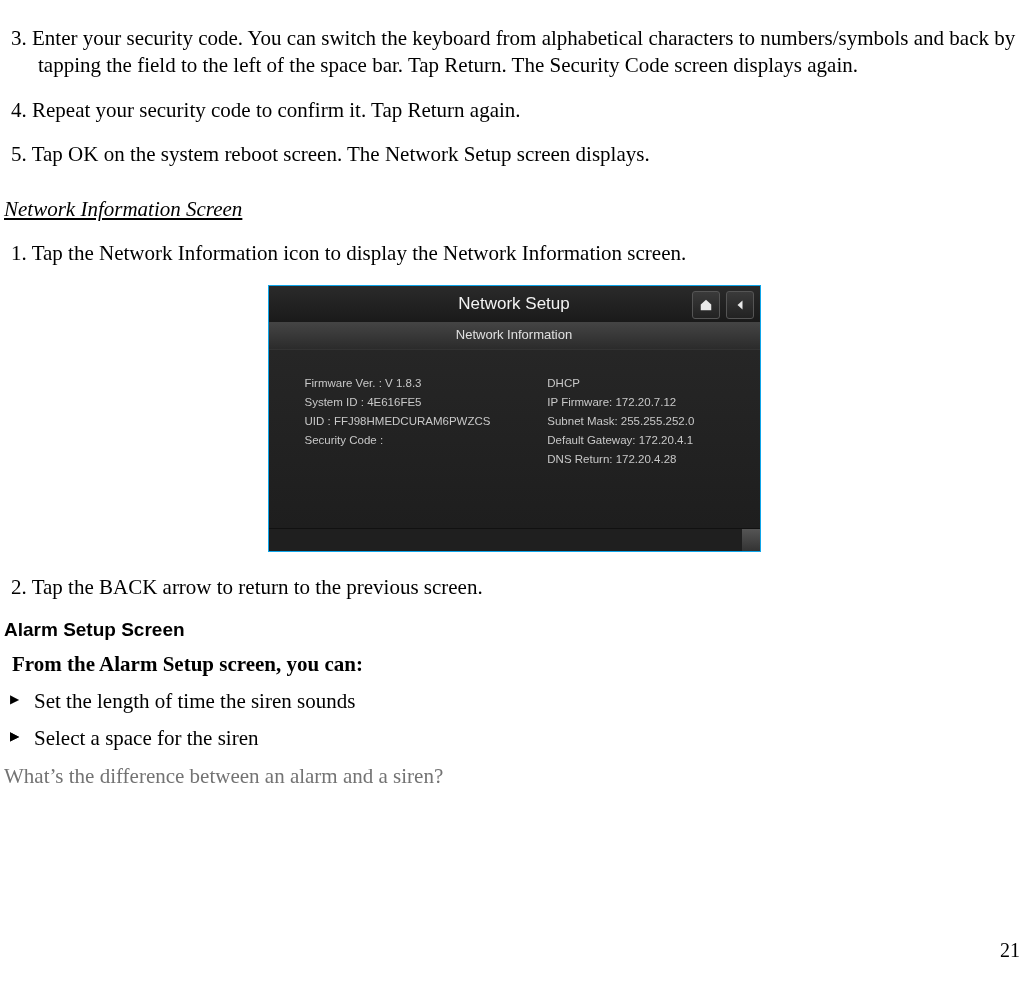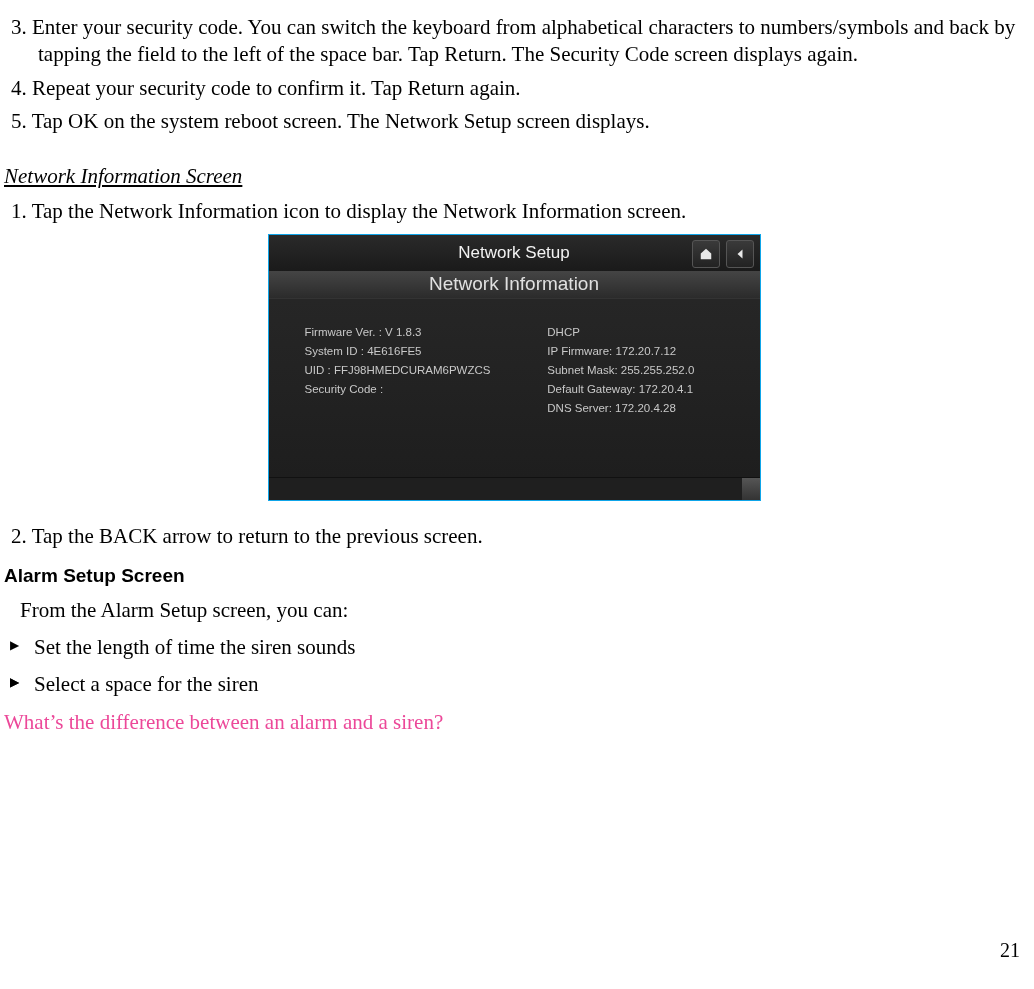--- a/index.html
+++ b/index.html
@@ -6,59 +6,60 @@
       font-family: "Times New Roman", Times, serif;
       font-size: 21px;
       line-height: 1.3;
       color: #000;
       max-width: 1034px;
       margin: 0;
       padding: 8px 10px 8px 4px;
       background: #fff;
     }
     .step {
-      margin: 6px 0;
+      margin: 17px 0;
       padding-left: 34px;
       text-indent: -27px;
     }
     .section-heading-italic {
       font-style: italic;
       font-family: "Times New Roman", Times, serif;
       font-weight: normal;
       font-size: 21px;
       text-decoration: underline;
       margin: 28px 0 8px 0;
     }
     .section-heading-bold {
       font-family: Arial, Helvetica, sans-serif;
       font-weight: bold;
       font-size: 19px;
       margin: 14px 0 8px 0;
     }
     .body-text {
-      margin: 8px 16px;
+      margin: 8px 8px;
+      font-weight: bold;
     }
     ul.bullets {
       list-style: none;
       padding-left: 4px;
       margin: 10px 0;
     }
     ul.bullets li {
       position: relative;
       padding-left: 26px;
       margin: 10px 0;
     }
     ul.bullets li .bullet-marker {
       position: absolute;
       left: 2px;
       top: 4px;
       font-size: 12px;
     }
     .red-text {
-      color: #ec4899;
+      color: #737373;
       margin: 0 0;
     }
     .screenshot-container {
       display: flex;
       justify-content: center;
       margin: 8px 0 6px 0;
     }
     .device-screen {
       width: 491px;
       background: #1a1a1a;
@@ -97,21 +98,21 @@
       justify-content: center;
       font-size: 13px;
       color: #e8e8e8;
     }
     .subtitlebar {
       background: linear-gradient(#444, #2b2b2b);
       height: 26px;
       display: flex;
       align-items: center;
       justify-content: center;
-      font-size: 19px;
+      font-size: 13px;
       color: #e0e0e0;
       border-bottom: 1px solid #333;
     }
     .info-area {
       background: linear-gradient(#262626, #1e1e1e);
       padding: 22px 18px 36px 36px;
       display: flex;
       font-size: 11.5px;
       color: #c8c8c8;
       min-height: 120px;
@@ -193,21 +194,21 @@
         <div class="info-row"><span>Firmware Ver. :</span> <span>V 1.8.3</span></div>
         <div class="info-row"><span>System ID :</span> <span>4E616FE5</span></div>
         <div class="info-row"><span>UID :</span> <span>FFJ98HMEDCURAM6PWZCS</span></div>
         <div class="info-row"><span>Security Code :</span> <span></span></div>
       </div>
       <div class="info-col">
         <div class="info-row"><span>DHCP</span></div>
         <div class="info-row"><span>IP  Firmware:</span> <span>172.20.7.12</span></div>
         <div class="info-row"><span>Subnet Mask:</span> <span>255.255.252.0</span></div>
         <div class="info-row"><span>Default Gateway:</span> <span>172.20.4.1</span></div>
-        <div class="info-row"><span>DNS Server:</span> <span>172.20.4.28</span></div>
+        <div class="info-row"><span>DNS Return:</span> <span>172.20.4.28</span></div>
       </div>
     </div>
     <div class="bottom-bar">
       <div class="bottom-bar-right"></div>
     </div>
   </div>
 </div>
 
 <div>
   <p class="step" style="margin-top:22px;"><span>2.</span> <span>Tap the BACK arrow to return to the previous screen.</span></p>

